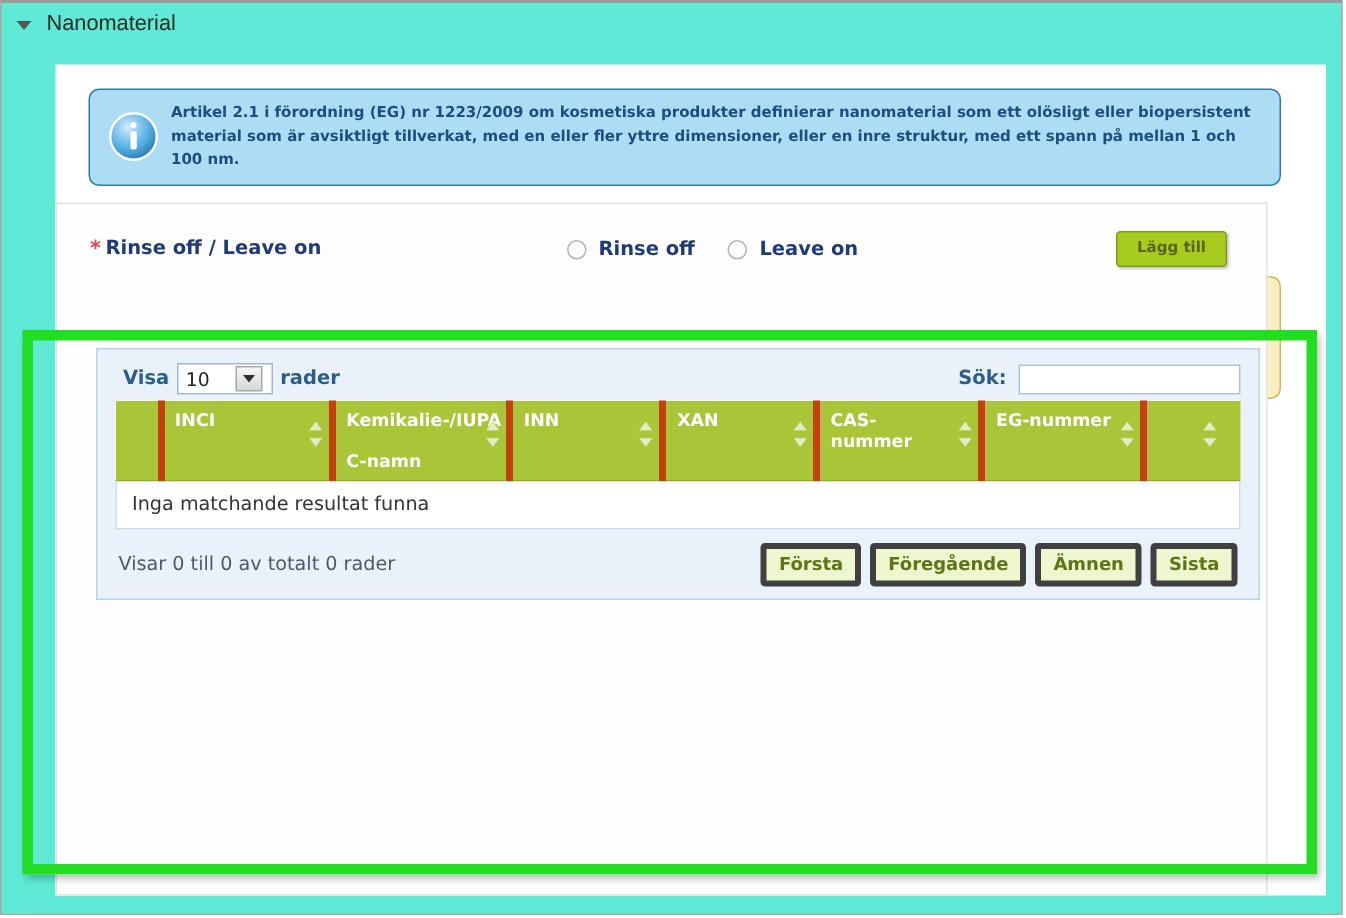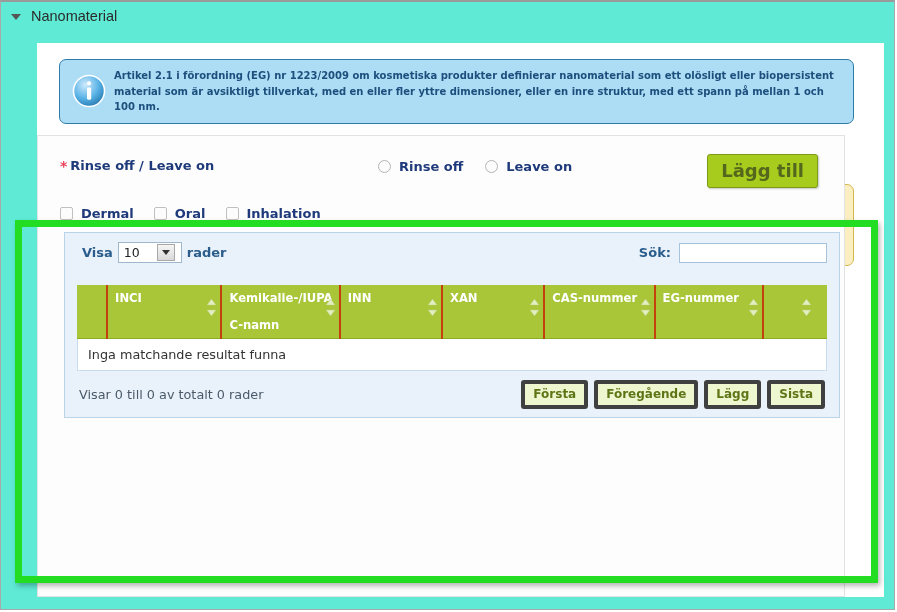--- a/index.html
+++ b/index.html
@@ -200,41 +200,41 @@
   
   .btn-add {
     position: absolute;
     right: 26px; top: 293px;
     background: #a8cc1e;
     border: 1px solid #7d9c15;
     border-radius: 3px;
     padding: 5px 13px 6px 13px;
     font-family: "DejaVu Sans", sans-serif;
     font-weight: bold;
-    font-size: 18px;
+    font-size: 10px;
     color: #55671c;
     cursor: pointer;
     box-shadow: 1px 1px 2px rgba(0,0,0,0.22);
   }
 
   
   .dt-wrap {
     position: absolute;
     left: 26px; top: 371px;
     width: 776px;
     background: #e9f2fa;
     border: 1px solid #b9d3e8;
     box-sizing: border-box;
     padding: 9px 12px 8px 12px;
   }
   .dt-top {
     display: flex;
     align-items: center;
     justify-content: space-between;
-    margin-bottom: 22px;
+    margin-bottom: 4px;
   }
   .dt-len, .dt-filter {
     display: flex;
     align-items: center;
     font-family: "DejaVu Sans", sans-serif;
     font-weight: bold;
     font-size: 13px;
     color: #2a5c8c;
   }
   .dt-len span { margin: 0 5px; }
@@ -283,21 +283,21 @@
 
   
   table.dt {
     width: 100%;
     border-collapse: collapse;
     background: #ffffff;
     table-layout: fixed;
   }
   table.dt thead th {
     background: #a9c638;
-    border-right: 2px solid #c2410c;
+    border-right: 5px solid #c2410c;
     border-bottom: 1px solid #8fae22;
     color: #ffffff;
     font-family: "DejaVu Sans", sans-serif;
     font-weight: bold;
     font-size: 11.6px;
     text-align: left;
     vertical-align: top;
     padding: 6px 14px 6px 7px;
     height: 46px;
     position: relative;
@@ -414,28 +414,20 @@
         </div>
         <div style="display:flex; align-items:center;">
           <span class="radio"></span>
           <span class="opt-label">Rinse off</span>
           <span class="radio" style="margin-left:22px;"></span>
           <span class="opt-label">Leave on</span>
         </div>
       </div>
 
       <div class="req-row" style="left:22px; top:70px;">
-        <div style="display:flex; align-items:center;">
-          <span class="checkbox"></span>
-          <span class="opt-label">Dermal</span>
-          <span class="checkbox" style="margin-left:20px;"></span>
-          <span class="opt-label">Oral</span>
-          <span class="checkbox" style="margin-left:20px;"></span>
-          <span class="opt-label">Inhalation</span>
-        </div>
       </div>
 
       <div class="btn-add" style="right:26px; top:18px;">Lägg till</div>
 
       <div class="dt-wrap" style="left:26px; top:96px;">
 
         <div class="dt-top">
           <div class="dt-len">
             <span>Visa</span>
             <div class="select-box">
@@ -517,21 +509,21 @@
             </tr>
           </thead>
         </table>
         <div class="dt-empty">Inga matchande resultat funna</div>
 
         <div class="dt-bottom">
           <div class="dt-info">Visar 0 till 0 av totalt 0 rader</div>
           <div class="dt-paging">
             <div class="page-btn">Första</div>
             <div class="page-btn">Föregående</div>
-            <div class="page-btn">Lägg</div>
+            <div class="page-btn">Ämnen</div>
             <div class="page-btn">Sista</div>
           </div>
         </div>
 
       </div>
 
     </div>
   </div>
 
   <div class="green-highlight"></div>

